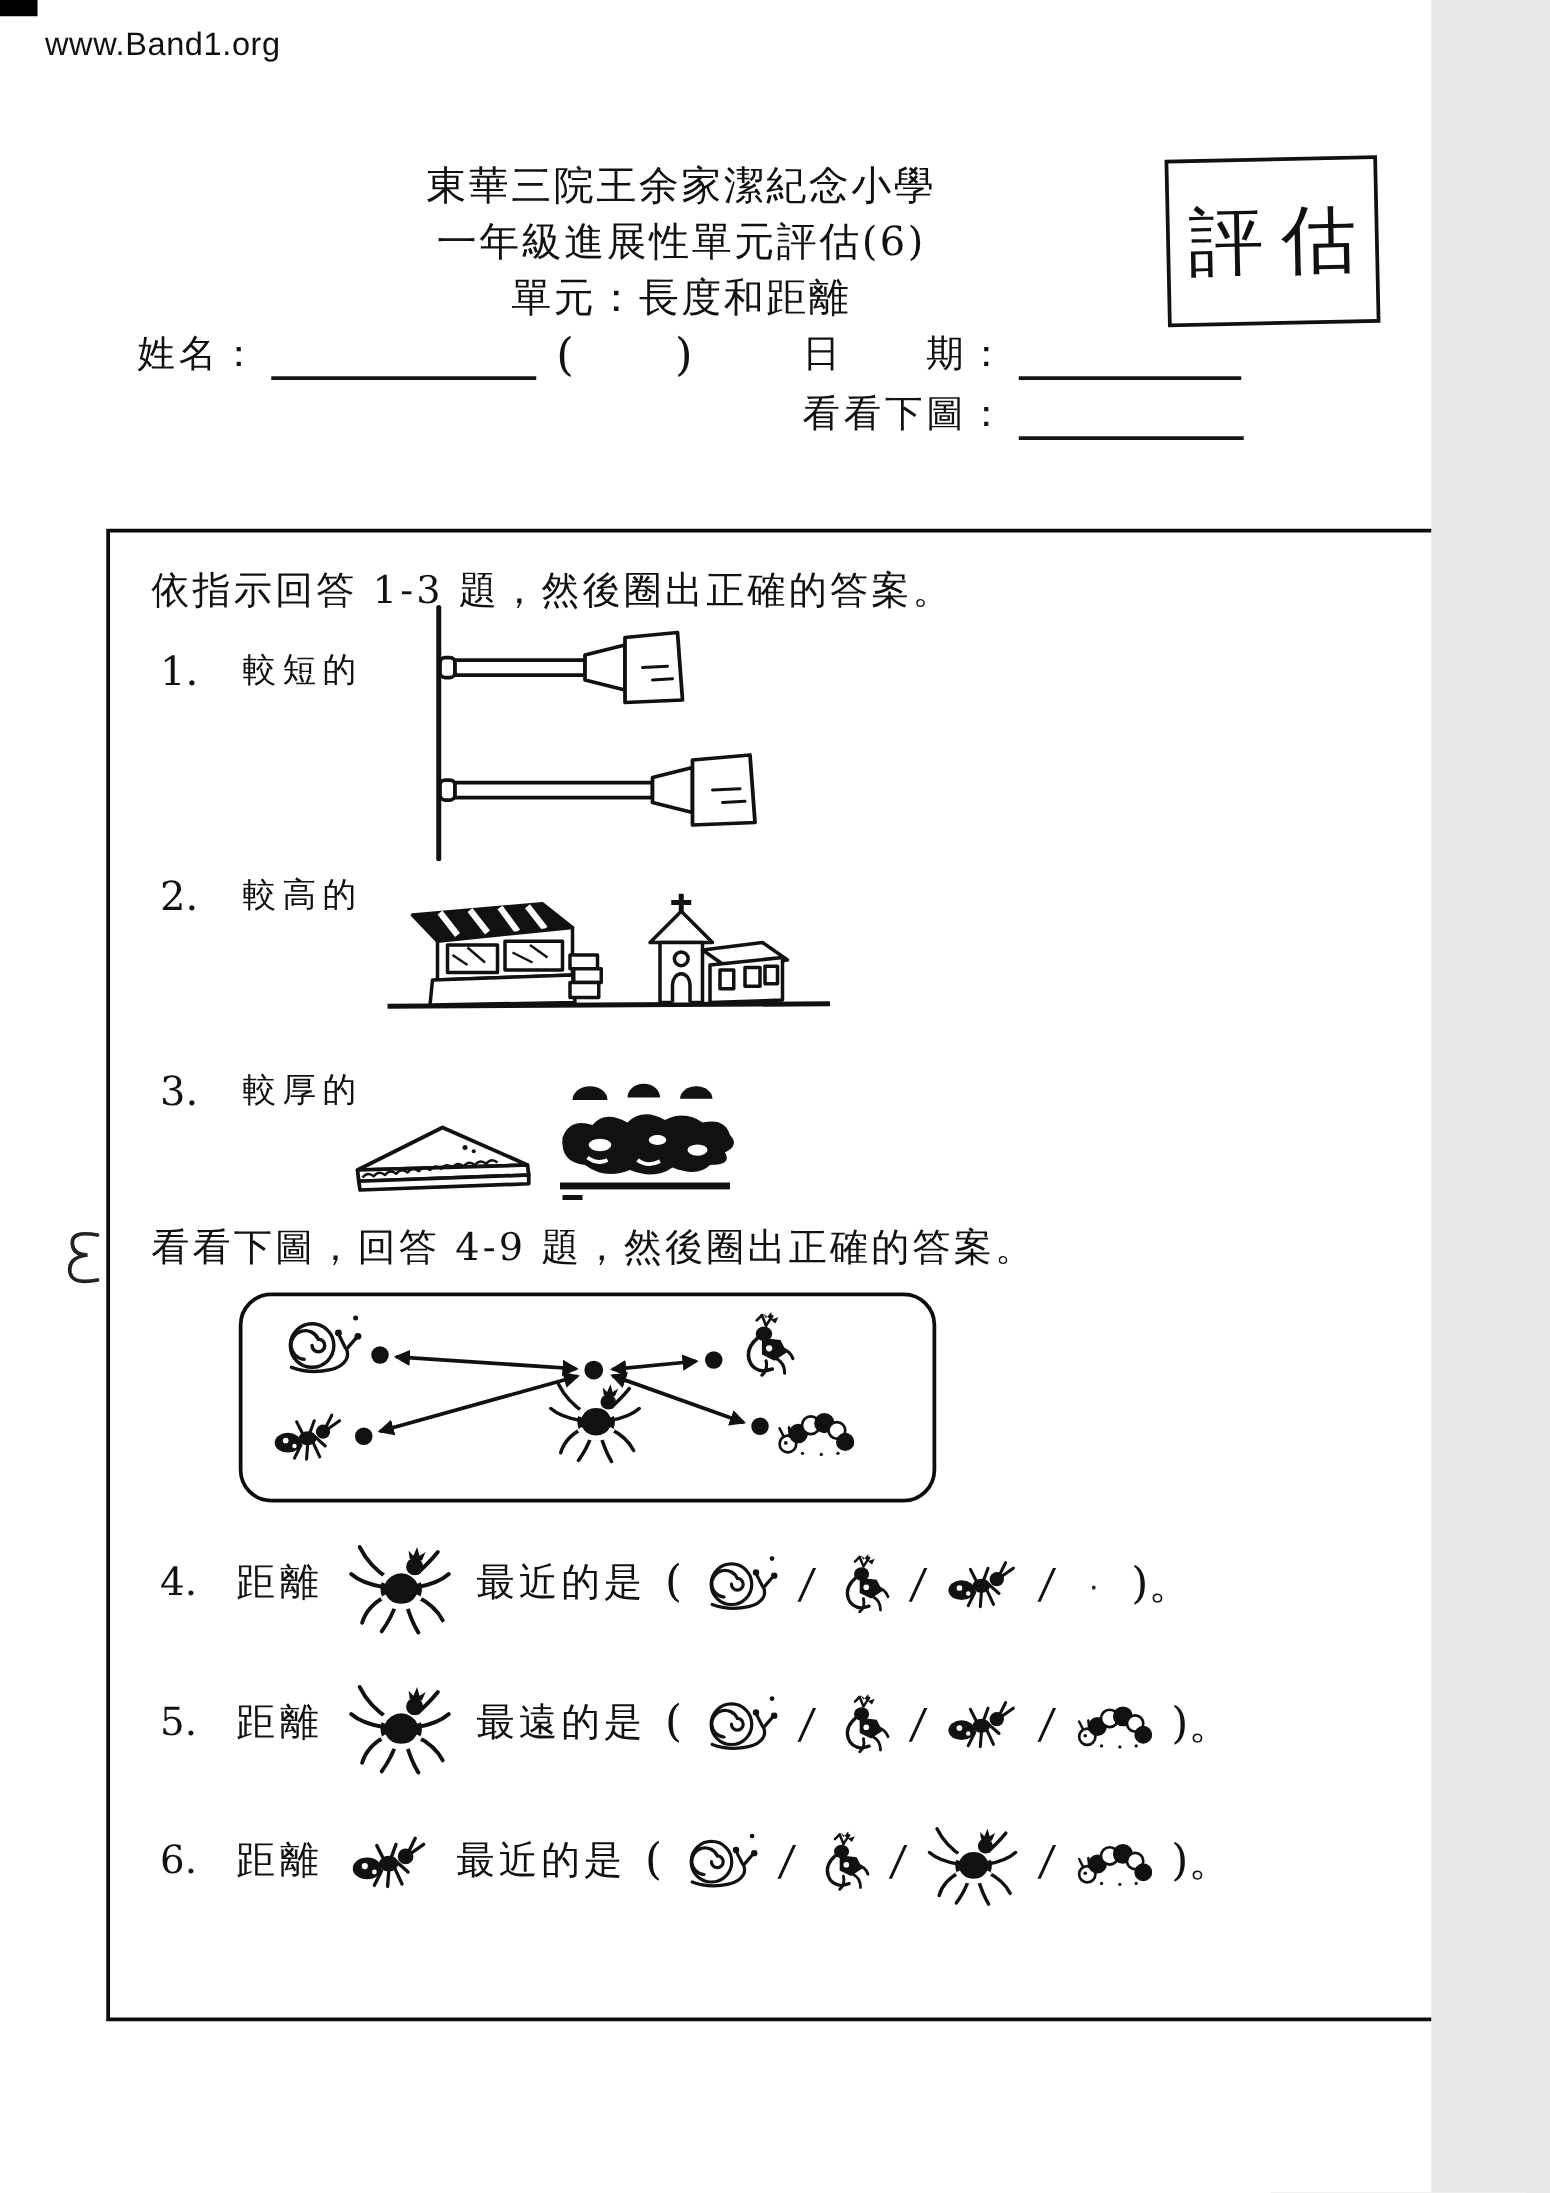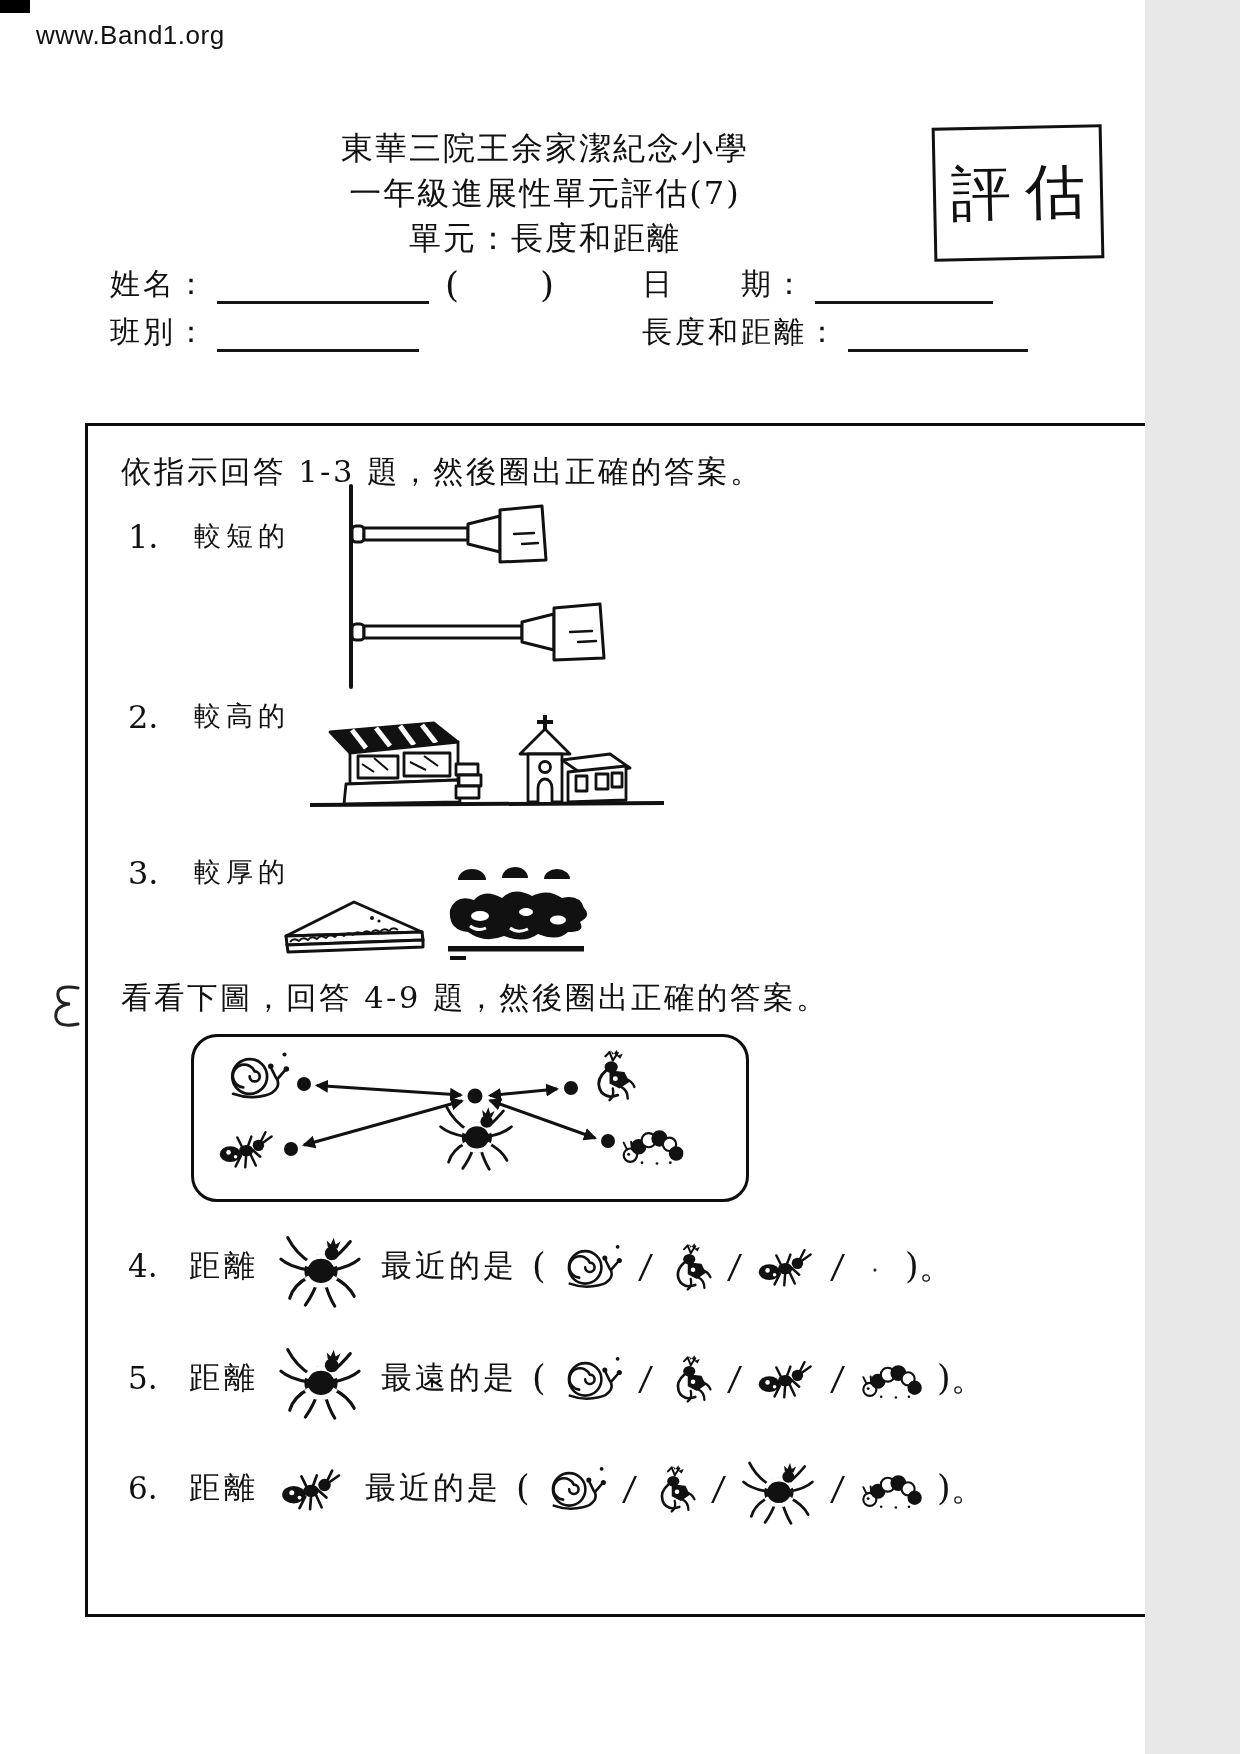--- a/index.html
+++ b/index.html
@@ -132,48 +132,44 @@
   </defs>
 </svg>
 
 <div class="page">
 
   <div class="abs corner-mark"></div>
   <div class="abs watermark sans">www.Band1.org</div>
 
   <div class="abs title-block">
     <div>東華三院王余家潔紀念小學</div>
-    <div>一年級進展性單元評估(7)</div>
+    <div>一年級進展性單元評估(6)</div>
     <div>單元：長度和距離</div>
   </div>
 
   <div class="abs stamp">
     <span>評估</span>
   </div>
 
   <div class="abs form-left">
     <div class="form-row">
       <span class="lbl">姓名：</span>
       <span class="uline" style="width:212px"></span>
       <span class="paren po">(</span>
       <span class="paren pc">)</span>
     </div>
-    <div class="form-row">
-      <span class="lbl">班別：</span>
-      <span class="uline" style="width:202px"></span>
-    </div>
   </div>
 
   <div class="abs form-right">
     <div class="form-row">
       <span class="lbl">日　　期：</span>
       <span class="uline" style="width:178px"></span>
     </div>
     <div class="form-row">
-      <span class="lbl">長度和距離：</span>
+      <span class="lbl">看看下圖：</span>
       <span class="uline" style="width:180px"></span>
     </div>
   </div>
 
   <svg class="abs squiggle" width="42" height="52">
     <path d="M34 8 Q12 4 14 16 Q15 24 26 24 Q10 26 12 38 Q14 48 34 44" fill="none" stroke="#222" stroke-width="3" stroke-linecap="round"></path>
   </svg>
 
   <div class="abs main-box">
 

